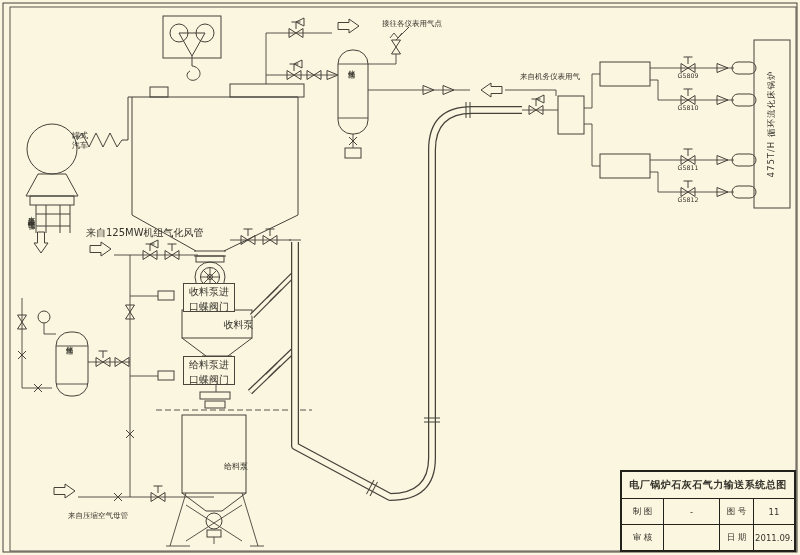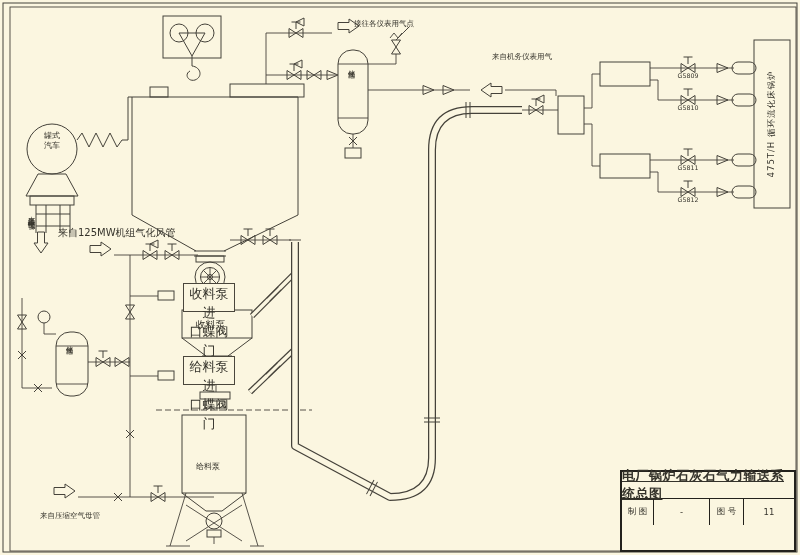--- a/index.html
+++ b/index.html
@@ -6,40 +6,40 @@
   .stage{position:relative;width:800px;height:555px;background:#fbf6e0;overflow:hidden;
          font-family:"DejaVu Sans",sans-serif;color:#35332b;}
   svg{position:absolute;left:0;top:0;}
   svg *{stroke:#45423a;fill:none;stroke-width:1;}
   svg .pipe{stroke-width:8;stroke:#45423a;stroke-linejoin:round;}
   svg .pipe2{stroke-width:5.5;stroke:#fbf6e0;stroke-linejoin:round;}
   svg .pipeB{stroke-width:6;stroke:#45423a;}
   svg .pipeB2{stroke-width:3.6;stroke:#fbf6e0;}
   svg .thin{stroke-width:0.9;}
   svg .dash{stroke-dasharray:6 3;stroke-width:0.9;}
-  .lbl{position:absolute;font-size:8px;line-height:1.2;color:#35332b;white-space:nowrap;}
+  .lbl{position:absolute;font-size:8px;line-height:1.2;color:#35332b;white-space:nowrap;margin-left:28px;}
   .c{text-align:center;white-space:normal;}
   .vert{position:absolute;writing-mode:vertical-rl;text-orientation:upright;
         font-size:7.5px;letter-spacing:1px;color:#35332b;}
   .rot{position:absolute;left:772px;top:124px;transform:translate(-50%,-50%) rotate(-90deg);
        font-size:8.5px;white-space:nowrap;color:#35332b;letter-spacing:1px;}
   .box-label{position:absolute;border:1px solid #4a463c;background:#fbf6e0;
-             font-size:13px;line-height:1.45;text-align:center;padding-top:1px;color:#35332b;}
+             font-size:10px;line-height:1.45;text-align:center;padding-top:1px;color:#35332b;}
   .tag{position:absolute;font-size:6.3px;color:#35332b;width:36px;text-align:center;}
   
   .tb{position:absolute;left:620px;top:470px;width:176px;height:82px;
       border:2px solid #23211c;background:#fbf6e0;box-sizing:border-box;}
   .tb-title{height:26px;border-bottom:1px solid #23211c;display:flex;align-items:center;
-            justify-content:center;font-size:13px;letter-spacing:0.5px;font-weight:bold;text-decoration:underline;}
+            justify-content:center;font-size:10px;letter-spacing:0.5px;font-weight:bold;}
   .tb-row{display:flex;height:26px;border-bottom:1px solid #23211c;box-sizing:border-box;}
   .tb-row:last-child{border-bottom:none;}
   .tb-cell{display:flex;align-items:center;justify-content:center;font-size:8.5px;
            border-right:1px solid #23211c;box-sizing:border-box;height:100%;}
   .tb-cell:last-child{border-right:none;}
-  .w1{width:32px;} .w2{width:56px;} .w3{width:34px;} .w4{flex:1;}
+  .w1{width:42px;} .w2{width:56px;} .w3{width:34px;} .w4{flex:1;}
 </style>
 </head>
 <body>
 
 <div class="stage">
 
 <svg width="800" height="555" viewBox="0 0 800 555">
   <defs>
     <path id="gate" d="M-7,-4.5 L-7,4.5 L7,-4.5 L7,4.5 Z"></path>
     <path id="stem" d="M0,-4 V-11 M-4.5,-11 H4.5"></path>
@@ -265,21 +265,21 @@
     <rect x="732" y="94" width="24" height="12" rx="6"></rect>
     <rect x="732" y="154" width="24" height="12" rx="6"></rect>
     <rect x="732" y="186" width="24" height="12" rx="6"></rect>
   </g>
 
   <rect x="754" y="40" width="36" height="168"></rect>
 </svg>
 
 <div class="lbl" style="left:354px;top:19px;font-size:7.5px;">接往各仪表用气点</div>
 
-<div class="lbl" style="left:492px;top:52px;font-size:7.5px;">来自机务仪表用气</div>
+<div class="lbl" style="left:492px;top:72px;font-size:7.5px;">来自机务仪表用气</div>
 
 <div class="vert" style="left:346px;top:64px;font-size:7px;">储气罐</div>
 
 
 <div class="lbl c" style="left:38px;top:131px;width:28px;">
   <div>罐式</div>
   <div>汽车</div>
 </div>
 
 <div class="lbl" style="left:58px;top:227px;font-size:10px;">来自125MW机组气化风管</div>
@@ -312,15 +312,21 @@
 <div class="rot">475T/H 循环流化床锅炉</div>
 
 <div class="tb">
   <div class="tb-title">电厂锅炉石灰石气力输送系统总图</div>
   <div class="tb-row">
     <div class="tb-cell w1">制 图</div>
     <div class="tb-cell w2">-</div>
     <div class="tb-cell w3">图 号</div>
     <div class="tb-cell w4">11</div>
   </div>
+  <div class="tb-row">
+    <div class="tb-cell w1">审 核</div>
+    <div class="tb-cell w2"></div>
+    <div class="tb-cell w3">日 期</div>
+    <div class="tb-cell w4">2011.09.</div>
+  </div>
 </div>
 
 </div>
 
 </body></html>

